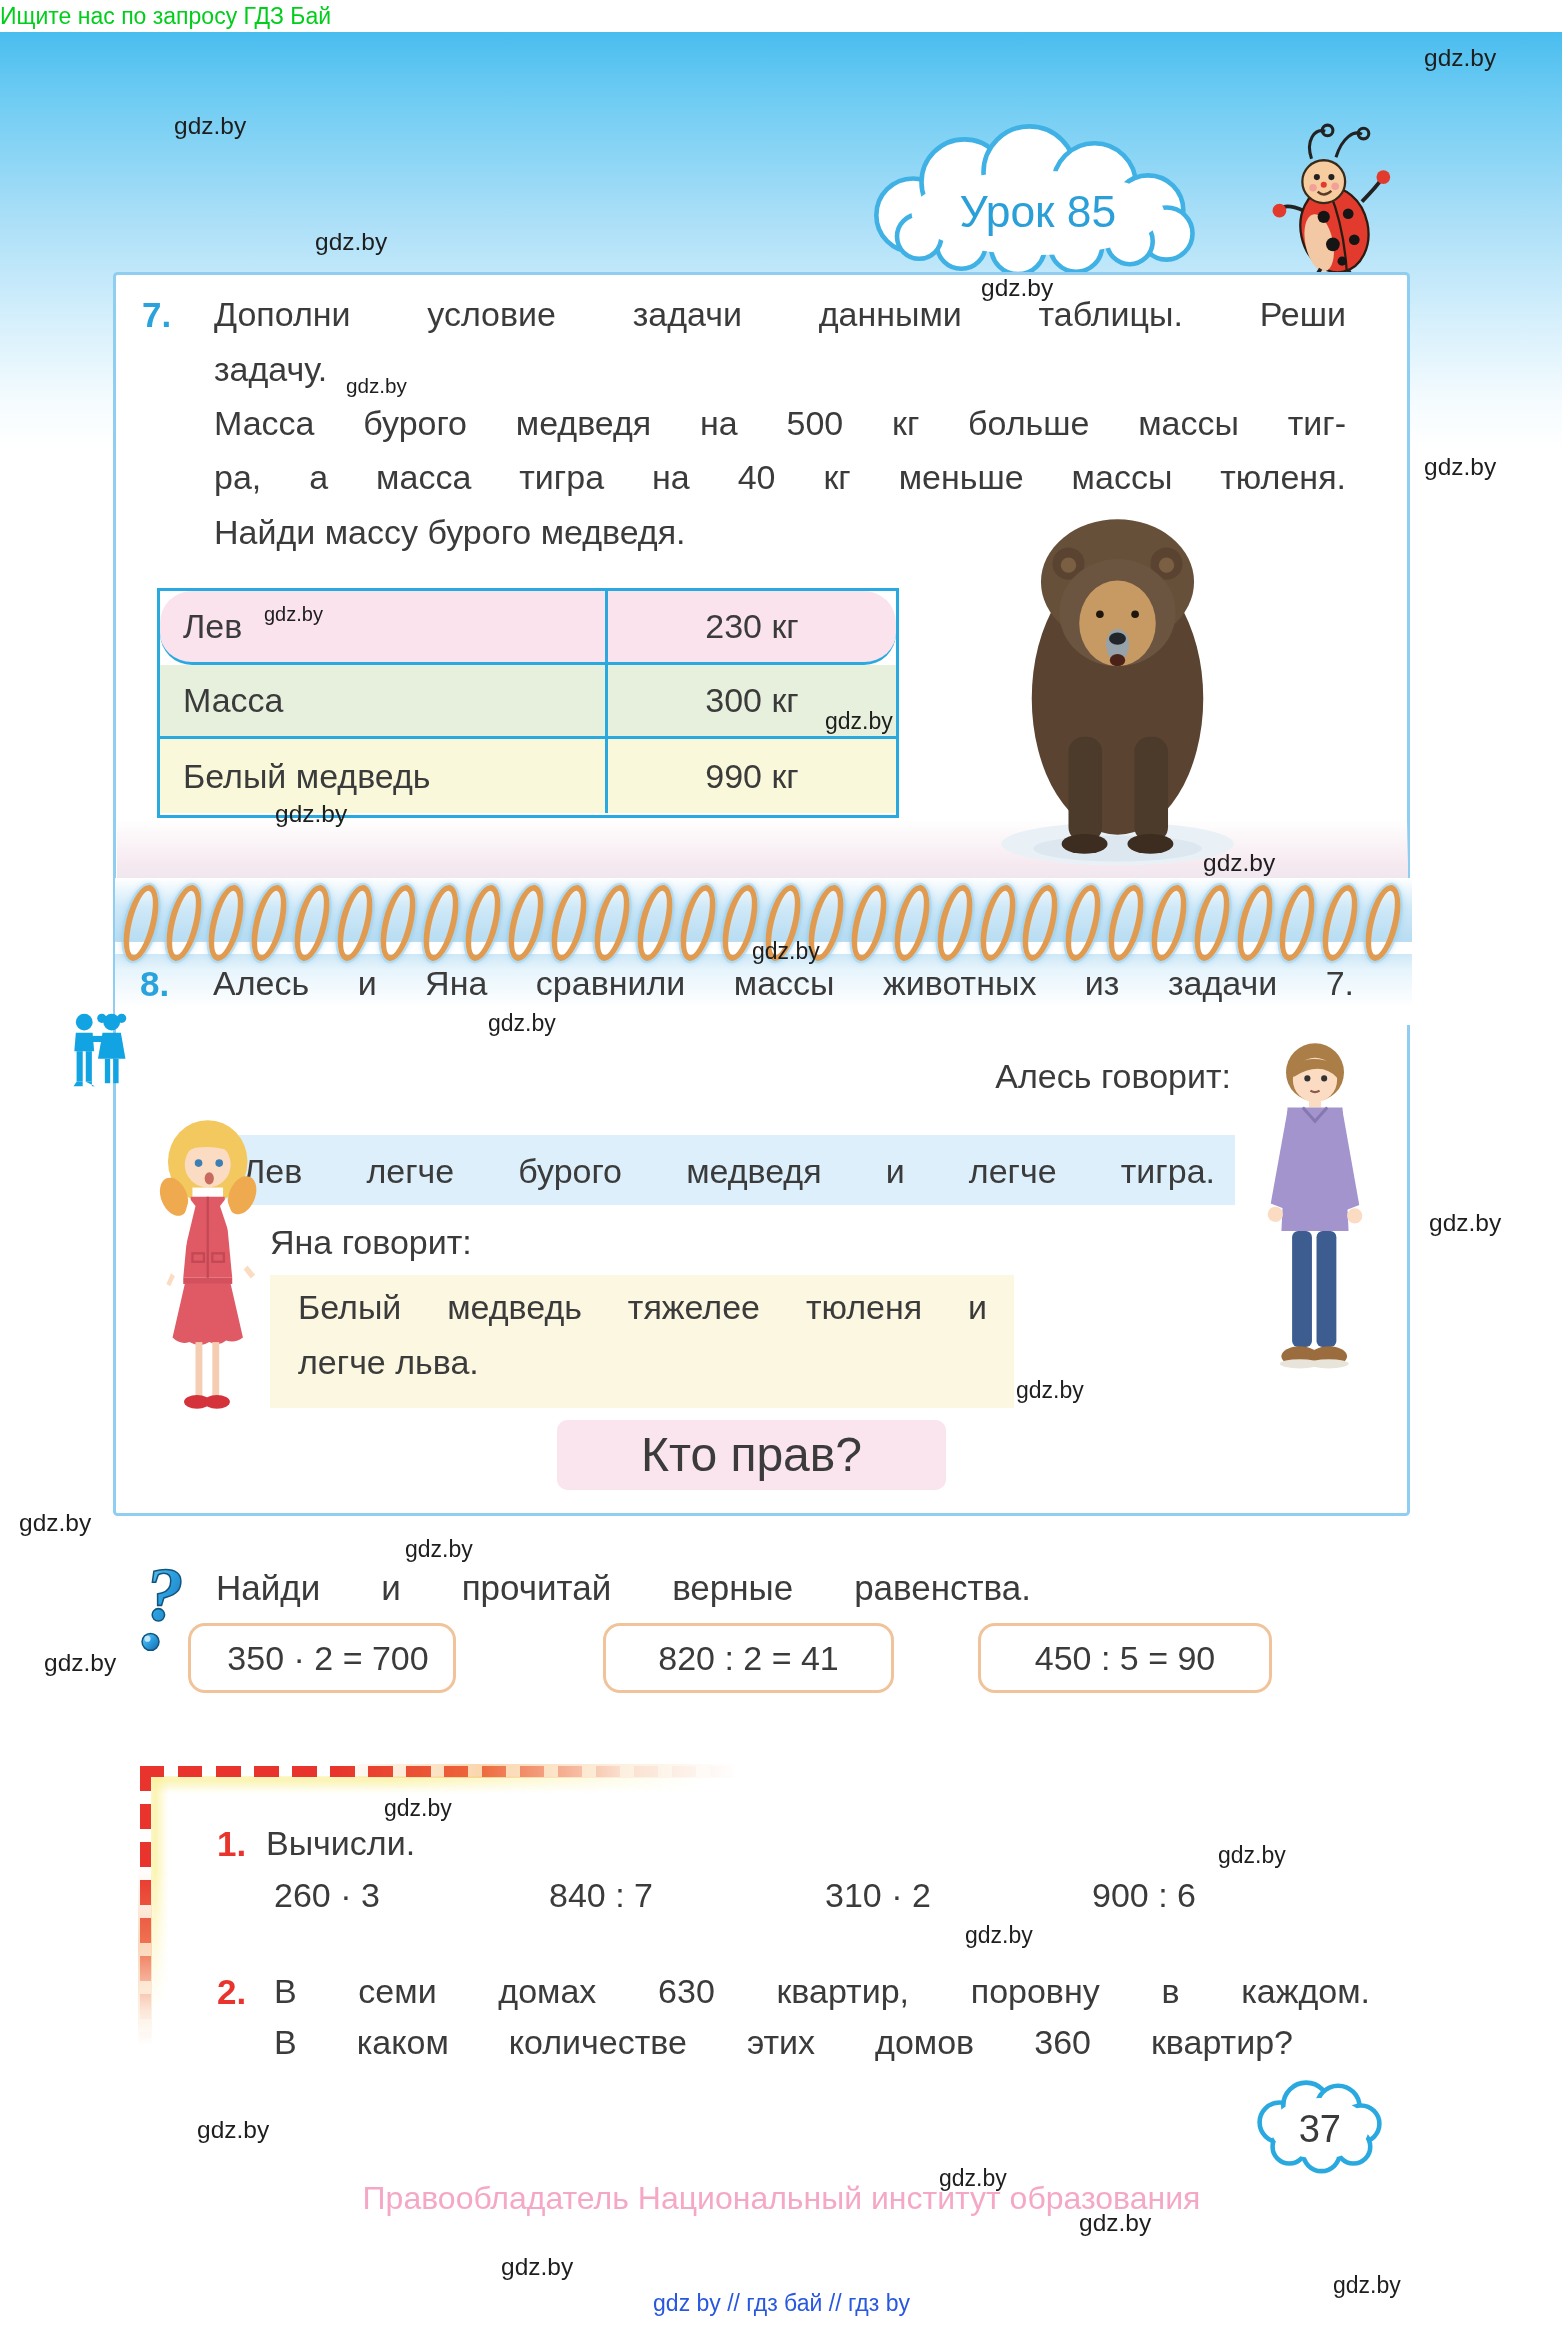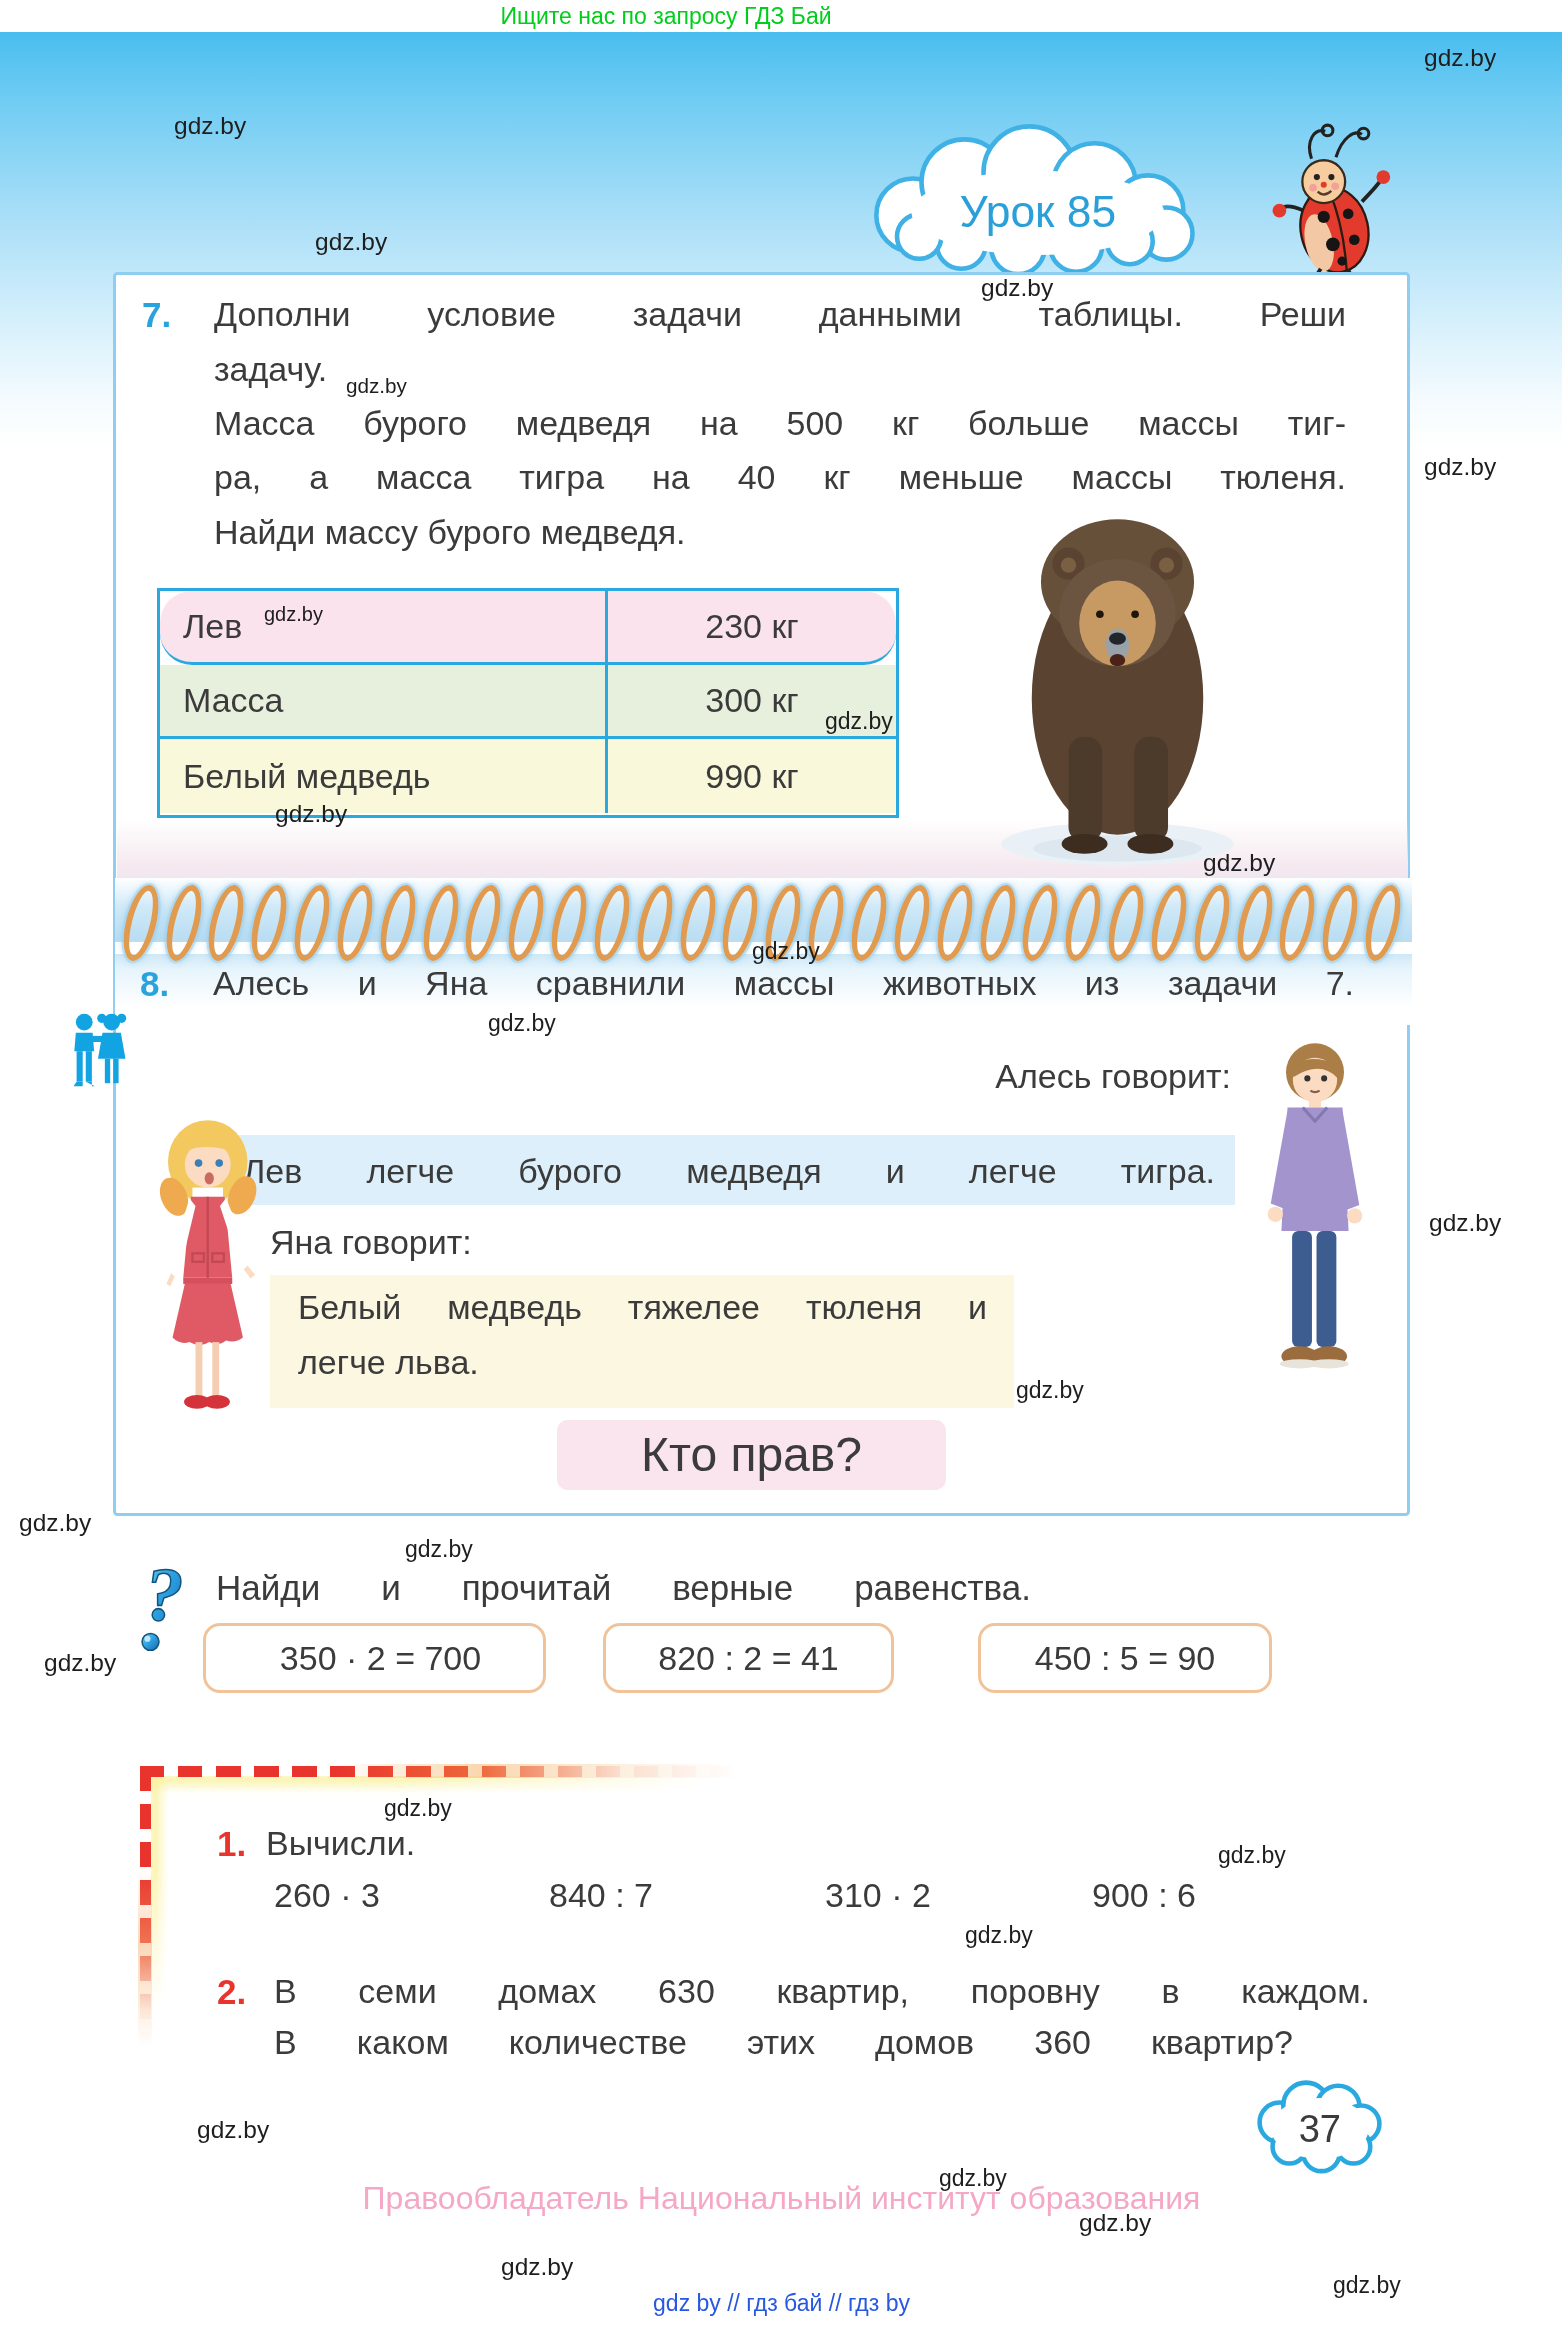--- a/index.html
+++ b/index.html
@@ -8,21 +8,21 @@
     font-family:"Liberation Sans", sans-serif; overflow:hidden;
     margin:0 auto;
     --text:#3b3b3b; --accent:#2aa2dc; --red:#e8342c; --boxborder:#8fcef0;
     --tableborder:#2aa9e0; --eqborder:#f0c39a; --promo:#00ce1b;
     --footerpink:#f5a8c6; --links:#2857e0; --coil:#e09b51;
   }
   .t { position:absolute; font-size:34px; color:var(--text); white-space:nowrap; line-height:1.15; }
   .jl { position:absolute; font-size:34px; color:var(--text); text-align:justify; text-align-last:justify; line-height:1.15; }
   .num { position:absolute; font-size:35px; font-weight:bold; color:var(--accent); }
   .rednum { position:absolute; font-size:35px; font-weight:bold; color:var(--red); }
-  .topbar { position:absolute; left:0; top:0; width:1332px; height:32px; background:#fff; text-align:center; }
+  .topbar { position:absolute; left:0; top:0; width:1332px; height:32px; background:#fff; text-align:left; }
   .topbar span { font-size:23px; color:var(--promo); line-height:32px; }
   .sky { position:absolute; left:0; top:32px; width:1563px; height:417px;
     background:linear-gradient(180deg,#49bdef 0%,#6fccf3 16%,#a5ddf7 42%,#d7f0fc 70%,#f4fbfe 88%,#ffffff 100%); }
   .column { position:absolute; left:113px; top:272px; width:1291px; height:1238px;
     background:#fff; border:3.8px solid var(--boxborder); border-radius:4.6px; }
   .pinkstrip { position:absolute; left:117px; top:820px; width:1291px; height:61px;
     background:linear-gradient(180deg, rgba(246,234,240,0) 0%, #f6eaf0 70%, #efe6ee 100%); }
   .band { position:absolute; left:115px; top:878px; width:1297px; height:147px;
     background:linear-gradient(180deg,#ffffff 0%, #cfe9f8 20%, #b9ddf2 42%, #e6f4fc 62%, #ffffff 88%); }
   .bandgap { position:absolute; left:0; top:64px; width:100%; height:12.2px; background:#ffffff; }
@@ -302,21 +302,21 @@
           <stop offset="1" stop-color="#1668a8"></stop>
       </linearGradient>
     </defs>
     <text x="46" y="76" text-anchor="middle" font-size="100" font-weight="bold" font-style="italic" fill="url(#qg)" stroke="#11557f" stroke-width="2" font-family="Liberation Serif, serif">?</text>
     <circle cx="28" cy="104" r="11" fill="url(#qg)" stroke="#11557f" stroke-width="2"></circle>
     <circle cx="24" cy="100" r="4" fill="#bfe8fb"></circle>
   </svg>
 
   <div class="jl" style="left:216px; top:1568px; width:815px; font-size:35px;">Найди и прочитай верные равенства.</div>
 
-  <div class="eqbox" style="left:203px; width:343px;padding-left:12px;">
+  <div class="eqbox" style="left:188px; width:268px;padding-left:12px;">
     <span>350 · 2 = 700</span>
   </div>
   <div class="eqbox" style="left:603px; width:291px;">
     <span>820 : 2 = 41</span>
   </div>
   <div class="eqbox" style="left:978px; width:294px;">
     <span>450 : 5 = 90</span>
   </div>
 
   <div class="glow-top"></div>

